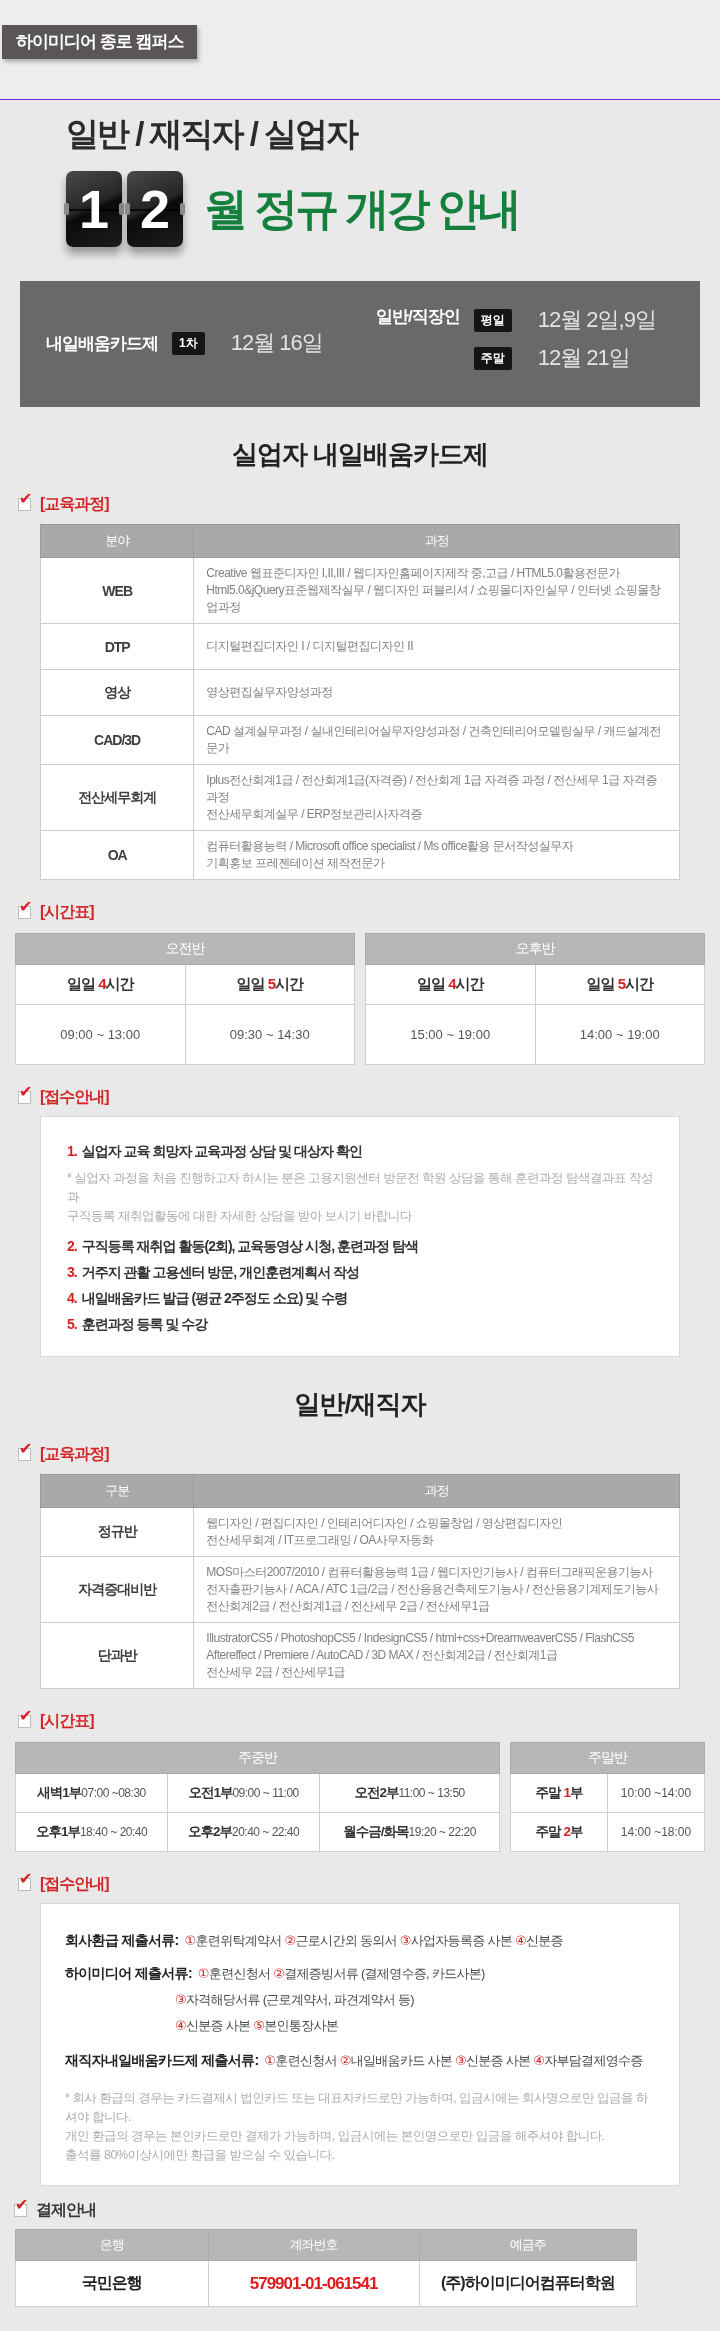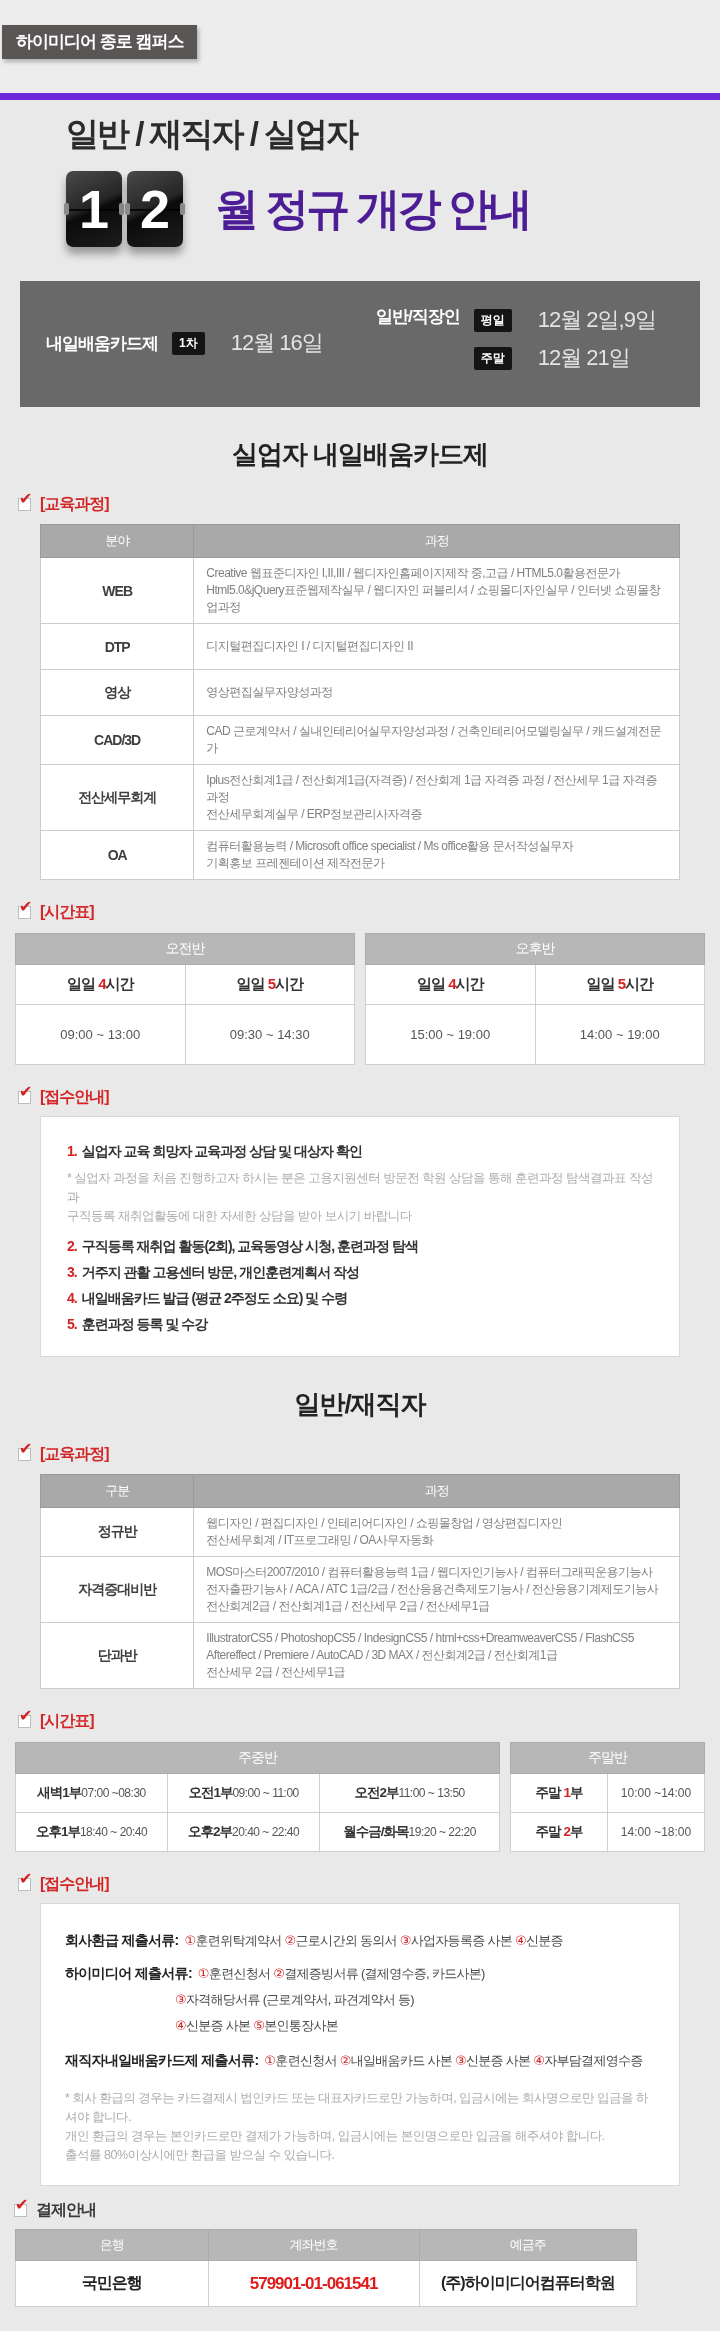--- a/index.html
+++ b/index.html
@@ -1,42 +1,42 @@
 <!DOCTYPE html>
 <html><head>
 <meta charset="utf-8">
 <style>
   * { margin:0; padding:0; box-sizing:border-box; }
   html,body { background:#e9e9e9; }
   body { font-family:"Liberation Sans","DejaVu Sans",sans-serif; }
   .page { width:720px; height:2331px; overflow:hidden; position:relative; background:#e9e9e9; }
 
   
-  .topband { height:100px; background:#ededed; border-bottom:7px solid #6d28d9; }
+  .topband { height:100px; background:#ededed; border-bottom:1px solid #6d28d9; }
   .campus-badge {
     display:inline-block; margin:25px 0 0 2px; padding:5px 14px 6px;
     background:#5a5656; color:#fff; font-size:17px; font-weight:bold; letter-spacing:-1px;
     box-shadow:2px 3px 4px rgba(0,0,0,.25);
   }
 
   
   .hero { padding:12px 0 0 66px; }
   .hero-audience { font-size:33px; font-weight:bold; color:#2b2b2b; letter-spacing:-2px; }
   .hero-row { display:flex; align-items:center; margin-top:14px; }
   .flip {
     position:relative; width:56px; height:76px; margin-right:5px; border-radius:7px;
     background:linear-gradient(155deg,#4a4a4a 0%,#262626 45%,#0b0b0b 52%,#1d1d1d 100%);
     box-shadow:0 7px 9px rgba(0,0,0,.35);
     display:flex; align-items:center; justify-content:center;
   }
   .flip::before { content:""; position:absolute; left:0; right:0; top:50%; height:2px; background:rgba(0,0,0,.75); }
   .flip .hinge { position:absolute; top:50%; margin-top:-6px; width:5px; height:12px; background:#8a8a8a; border-radius:2px; }
   .flip .hinge.hl { left:-2px; } .flip .hinge.hr { right:-2px; }
   .flip .digit { color:#fff; font-size:54px; font-weight:bold; line-height:1; position:relative; z-index:1; }
-  .hero-title { margin-left:27px; font-size:44px; font-weight:bold; color:#4c1d95; letter-spacing:-3px; }
+  .hero-title { margin-left:16px; font-size:44px; font-weight:bold; color:#15803d; letter-spacing:-3px; }
 
   
   .infobar { margin:34px 20px 0; background:#696969; padding:24px 26px 26px; display:flex; }
   .ib-left { display:flex; align-items:center; width:330px; }
   .ib-right { display:flex; align-items:flex-start; }
   .ib-label { color:#fff; font-size:17px; font-weight:bold; letter-spacing:-1px; }
   .ib-badge { background:#141414; color:#fff; font-size:12px; font-weight:bold; padding:3px 7px; border-radius:2px; margin:0 26px 0 14px; }
   .ib-date { color:#e3e3e3; font-size:22px; letter-spacing:-1px; }
   .ib-rows .ib-row { display:flex; align-items:center; margin-bottom:8px; }
 
@@ -178,21 +178,21 @@
     </tr>
     <tr>
       <td class="cat">영상</td>
       <td class="course">
             <div>영상편집실무자양성과정</div>
           </td>
     </tr>
     <tr>
       <td class="cat">CAD/3D</td>
       <td class="course">
-            <div>CAD 근로계약서 / 실내인테리어실무자양성과정 / 건축인테리어모델링실무 / 캐드설계전문가</div>
+            <div>CAD 설계실무과정 / 실내인테리어실무자양성과정 / 건축인테리어모델링실무 / 캐드설계전문가</div>
           </td>
     </tr>
     <tr>
       <td class="cat">전산세무회계</td>
       <td class="course">
             <div>Iplus전산회계1급 / 전산회계1급(자격증) / 전산회계 1급 자격증 과정 / 전산세무 1급 자격증과정</div>
             <div>전산세무회계실무 / ERP정보관리사자격증</div>
           </td>
     </tr>
     <tr>

